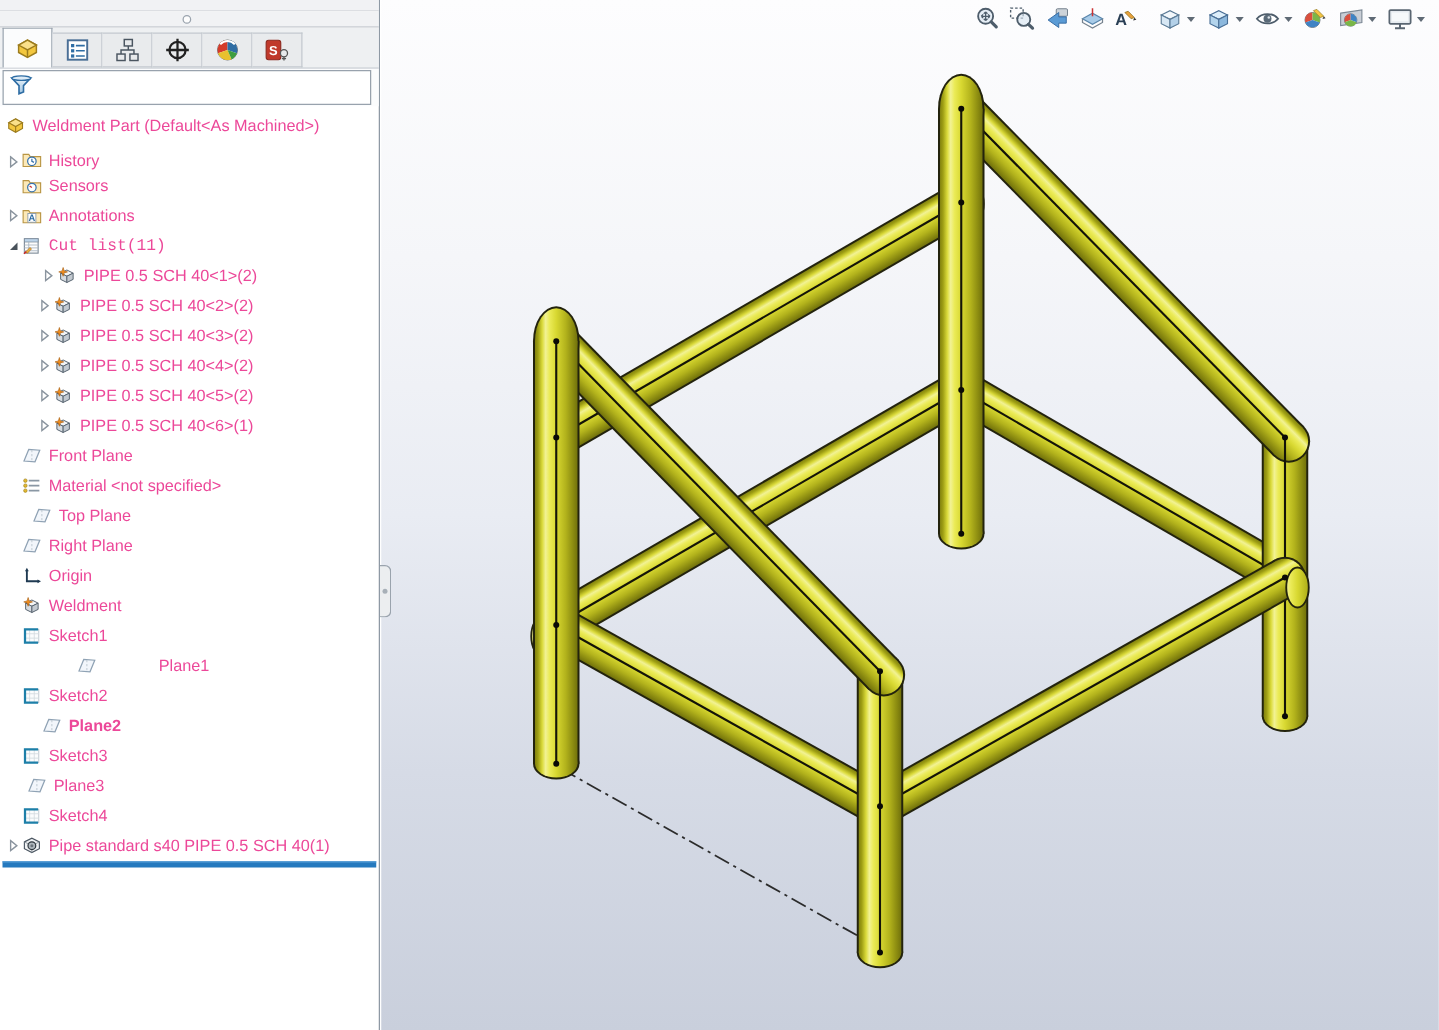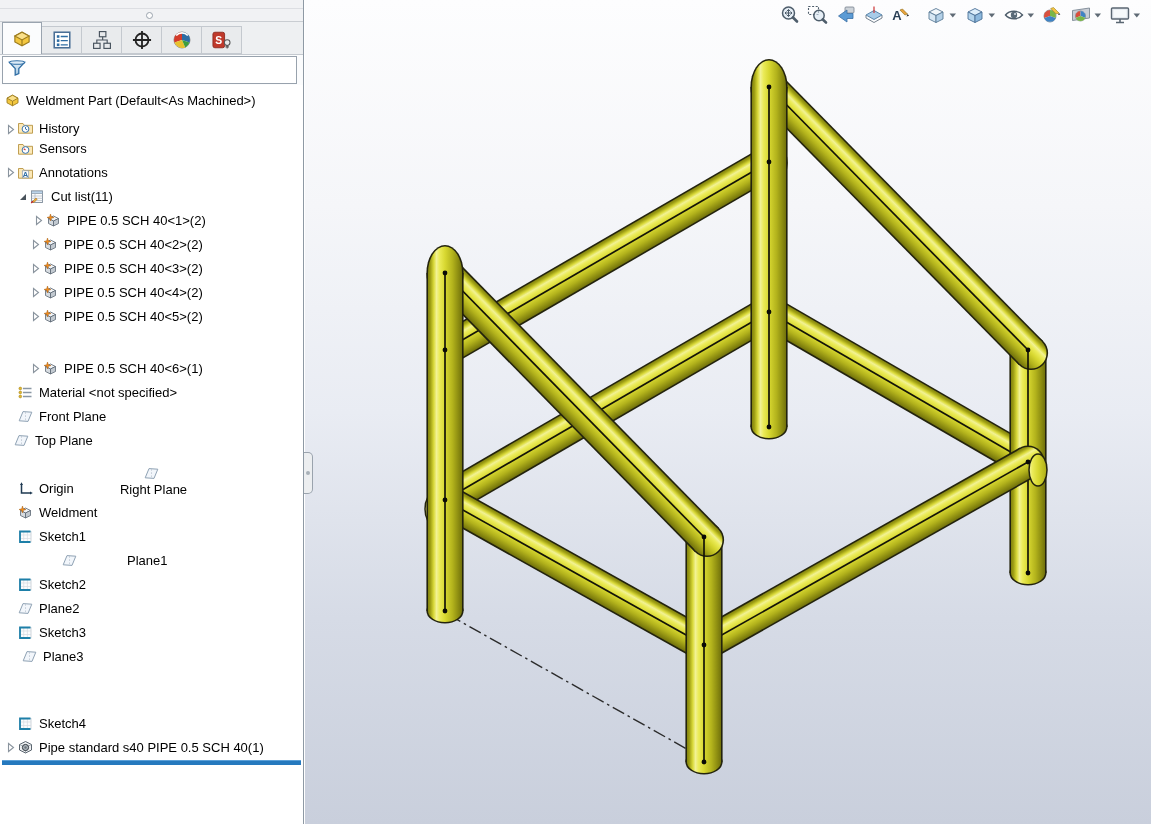--- a/index.html
+++ b/index.html
@@ -9,21 +9,21 @@
   #splitbar { height:13px; background:#f1f2f4; border-bottom:1px solid #c9cdd2; position:relative; }
   #splitbar .dot { position:absolute; left:146px; top:3px; width:7px; height:7px; border-radius:50%; background:#fdfdfd; border:1px solid #9aa3ad; }
   #tabbar { height:33px; background:#eef0f2; border-bottom:1px solid #c4c9cf; display:flex; align-items:flex-end; padding-left:2px; }
   .tab { width:40px; height:28px; background:#e9ebed; border:1px solid #c4c9cf; border-left:none; display:flex; align-items:center; justify-content:center; }
   .tab:first-child { border-left:1px solid #c4c9cf; }
   .tab.active { background:#fbfcfd; height:32px; border:1px solid #9aa4af; border-bottom:none; }
   .tab svg { width:22px; height:22px; }
   #filterrow { height:30px; background:#fbfcfd; padding:1px 2px; }
   #filterbox { width:295px; height:28px; background:#fff; border:1px solid #98a2ad; display:flex; align-items:center; padding-left:3px; }
   #tree { padding-top:3px; }
-  .trow { height:24px; display:flex; align-items:center; font-size:13px; color:#000000; white-space:nowrap; }
+  .trow { height:24px; display:flex; align-items:center; font-size:13px; color:#ec4899; white-space:nowrap; }
   .trow .arrow { width:13px; height:13px; flex:0 0 13px; display:flex; align-items:center; justify-content:center; }
   .trow .ticon { width:17px; height:17px; flex:0 0 17px; margin-right:5px; }
   .trow .ticon svg { width:17px; height:17px; }
   #rollback { height:5px; background:#2579be; border-top:1px solid #5ba0d8; margin:1px 2px 0 2px; }
   #viewport { position:absolute; left:305px; top:0; width:846px; height:824px;
     background:linear-gradient(180deg,#fdfdfe 0%,#f5f6f9 25%,#e9ecf3 50%,#d6dbe6 75%,#c9cfdc 100%); }
   #hud { position:absolute; top:3px; right:9px; display:flex; align-items:center; height:24px; }
   .hicon { width:22px; height:22px; margin-left:6px; }
   .hicon svg { width:22px; height:22px; }
   .hcaret { width:10px; height:22px; margin-left:1px; }
@@ -142,21 +142,21 @@
             <path d="M4.5 2.5 L9.5 6.5 L4.5 10.5 Z" fill="none" stroke="#8a949e" stroke-width="1.1"></path>
           </svg>
         </span>
         <span class="ticon"><svg viewBox="0 0 17 17" xmlns="http://www.w3.org/2000/svg">
             <path d="M1.5 4.5 h4.5 l1.2 1.8 h8.3 V14.2 H1.5 Z" fill="#fce9b8" stroke="#b99543" stroke-width="0.9"></path>
             <rect x="5.3" y="6.8" width="6.4" height="7" fill="#fff" stroke="#8899aa" stroke-width="0.7"></rect>
             <text x="8.5" y="12.8" font-size="7.5" font-weight="bold" fill="#2e6da4" text-anchor="middle" font-family="Liberation Sans,sans-serif">A</text>
           </svg></span>
         <span>Annotations</span>
       </div>
-      <div class="trow" style="padding-left: 16px;">
+      <div class="trow" style="padding-left: 4px; font-family: Liberation Mono, monospace;">
         <span class="arrow">
           <svg viewBox="0 0 13 13">
             <path d="M10 4 V10 H4 Z" fill="#49525b"></path>
           </svg>
         </span>
         <span class="ticon"><svg viewBox="0 0 17 17" xmlns="http://www.w3.org/2000/svg">
             <rect x="2.5" y="3" width="11" height="11.5" fill="#fdfdfd" stroke="#7d8b99" stroke-width="0.9"></rect>
             <rect x="2.5" y="3" width="11" height="2.6" fill="#bcd4ea" stroke="#7d8b99" stroke-width="0.6"></rect>
             <path d="M2.5 8 H13.5 M2.5 10.3 H13.5 M2.5 12.6 H13.5 M6 5.6 V14.5" stroke="#aab6c2" stroke-width="0.7"></path>
             <path d="M3.5 13.5 L7 10 l1.2 1.2 -3.5 3.5 Z" fill="#e8b33c" stroke="#a85f10" stroke-width="0.5"></path>
@@ -227,65 +227,65 @@
           </svg>
         </span>
         <span class="ticon"><svg viewBox="0 0 17 17" xmlns="http://www.w3.org/2000/svg">
             <path d="M3.5 6.5 L8.5 4 L13.5 6.5 L8.5 9 Z" fill="#f2f4f6" stroke="#5a6672" stroke-width="0.8"></path>
             <path d="M3.5 6.5 L8.5 9 V14 L3.5 11.5 Z" fill="#d6dbe0" stroke="#5a6672" stroke-width="0.8"></path>
             <path d="M13.5 6.5 L8.5 9 V14 L13.5 11.5 Z" fill="#c2c9d0" stroke="#5a6672" stroke-width="0.8"></path>
             <path d="M5.5 2 L6.3 4.7 L9 5.5 L6.3 6.3 L5.5 9 L4.7 6.3 L2 5.5 L4.7 4.7 Z" fill="#f08c1e" stroke="#a85f10" stroke-width="0.5"></path>
           </svg></span>
         <span>PIPE 0.5 SCH 40&lt;5&gt;(2)</span>
       </div>
-      <div class="trow" style="padding-left: 29px; margin-top: 28px;">
+      <div class="trow" style="padding-left: 29px;">
         <span class="arrow">
           <svg viewBox="0 0 13 13">
             <path d="M4.5 2.5 L9.5 6.5 L4.5 10.5 Z" fill="none" stroke="#8a949e" stroke-width="1.1"></path>
           </svg>
         </span>
         <span class="ticon"><svg viewBox="0 0 17 17" xmlns="http://www.w3.org/2000/svg">
             <path d="M3.5 6.5 L8.5 4 L13.5 6.5 L8.5 9 Z" fill="#f2f4f6" stroke="#5a6672" stroke-width="0.8"></path>
             <path d="M3.5 6.5 L8.5 9 V14 L3.5 11.5 Z" fill="#d6dbe0" stroke="#5a6672" stroke-width="0.8"></path>
             <path d="M13.5 6.5 L8.5 9 V14 L13.5 11.5 Z" fill="#c2c9d0" stroke="#5a6672" stroke-width="0.8"></path>
             <path d="M5.5 2 L6.3 4.7 L9 5.5 L6.3 6.3 L5.5 9 L4.7 6.3 L2 5.5 L4.7 4.7 Z" fill="#f08c1e" stroke="#a85f10" stroke-width="0.5"></path>
           </svg></span>
         <span>PIPE 0.5 SCH 40&lt;6&gt;(1)</span>
+      </div>
+      <div class="trow" style="padding-left: 4px;">
+        <span class="arrow"></span>
+        <span class="ticon"><svg viewBox="0 0 17 17" xmlns="http://www.w3.org/2000/svg">
+            <path d="M2.2 12.8 L6 3.6 L14.8 4.2 L11 13.4 Z" fill="#f0f5fa" fill-opacity="0.85" stroke="#8fa2b4" stroke-width="1"></path>
+            <path d="M8.5 4 V13.2" stroke="#b7c2cd" stroke-width="0.7" stroke-dasharray="1.8 1.4"></path>
+          </svg></span>
+        <span>Front Plane</span>
       </div>
       <div class="trow" style="padding-left: 4px;">
         <span class="arrow"></span>
         <span class="ticon"><svg viewBox="0 0 17 17" xmlns="http://www.w3.org/2000/svg">
             <g stroke="#8a97a4" stroke-width="1.3">
               <path d="M6 4.5 H14.5 M6 8.5 H14.5 M6 12.5 H14.5"></path>
             </g>
             <g fill="#e3b92e" stroke="#9a7d1f" stroke-width="0.5">
               <circle cx="3.3" cy="4.5" r="1.4"></circle>
               <circle cx="3.3" cy="8.5" r="1.4"></circle>
               <circle cx="3.3" cy="12.5" r="1.4"></circle>
             </g>
           </svg></span>
         <span>Material &lt;not specified&gt;</span>
       </div>
-      <div class="trow" style="padding-left: 4px;">
+      <div class="trow" style="padding-left: 12px;">
         <span class="arrow"></span>
         <span class="ticon"><svg viewBox="0 0 17 17" xmlns="http://www.w3.org/2000/svg">
             <path d="M2.2 12.8 L6 3.6 L14.8 4.2 L11 13.4 Z" fill="#f0f5fa" fill-opacity="0.85" stroke="#8fa2b4" stroke-width="1"></path>
             <path d="M8.5 4 V13.2" stroke="#b7c2cd" stroke-width="0.7" stroke-dasharray="1.8 1.4"></path>
           </svg></span>
-        <span>Front Plane</span>
-      </div>
-      <div class="trow" style="padding-left: 0;">
-        <span class="arrow"></span>
-        <span class="ticon"><svg viewBox="0 0 17 17" xmlns="http://www.w3.org/2000/svg">
-            <path d="M2.2 12.8 L6 3.6 L14.8 4.2 L11 13.4 Z" fill="#f0f5fa" fill-opacity="0.85" stroke="#8fa2b4" stroke-width="1"></path>
-            <path d="M8.5 4 V13.2" stroke="#b7c2cd" stroke-width="0.7" stroke-dasharray="1.8 1.4"></path>
-          </svg></span>
         <span>Top Plane</span>
       </div>
-      <div class="trow" style="padding-left: 4px; flex-direction: column;">
+      <div class="trow" style="padding-left: 4px;">
         <span class="arrow"></span>
         <span class="ticon"><svg viewBox="0 0 17 17" xmlns="http://www.w3.org/2000/svg">
             <path d="M2.2 12.8 L6 3.6 L14.8 4.2 L11 13.4 Z" fill="#f0f5fa" fill-opacity="0.85" stroke="#8fa2b4" stroke-width="1"></path>
             <path d="M8.5 4 V13.2" stroke="#b7c2cd" stroke-width="0.7" stroke-dasharray="1.8 1.4"></path>
           </svg></span>
         <span>Right Plane</span>
       </div>
       <div class="trow" style="padding-left: 4px;">
         <span class="arrow"></span>
         <span class="ticon"><svg viewBox="0 0 17 17" xmlns="http://www.w3.org/2000/svg">
@@ -324,21 +324,21 @@
       </div>
       <div class="trow" style="padding-left: 4px;">
         <span class="arrow"></span>
         <span class="ticon"><svg viewBox="0 0 17 17" xmlns="http://www.w3.org/2000/svg">
             <rect x="3" y="3.5" width="11" height="10.5" fill="#fbfcfd" stroke="#c3cad1" stroke-width="0.8"></rect>
             <path d="M6.7 3.5 V14 M10.4 3.5 V14 M3 7 H14 M3 10.5 H14" stroke="#d5dbe1" stroke-width="0.7"></path>
             <path d="M13.5 3.5 H3 V14 H13.5" fill="none" stroke="#1d7fa8" stroke-width="1.8"></path>
           </svg></span>
         <span>Sketch2</span>
       </div>
-      <div class="trow" style="padding-left: 4px;">
+      <div class="trow" style="padding-left: 20px; font-weight: bold;">
         <span class="arrow"></span>
         <span class="ticon"><svg viewBox="0 0 17 17" xmlns="http://www.w3.org/2000/svg">
             <path d="M2.2 12.8 L6 3.6 L14.8 4.2 L11 13.4 Z" fill="#f0f5fa" fill-opacity="0.85" stroke="#8fa2b4" stroke-width="1"></path>
             <path d="M8.5 4 V13.2" stroke="#b7c2cd" stroke-width="0.7" stroke-dasharray="1.8 1.4"></path>
           </svg></span>
         <span>Plane2</span>
       </div>
       <div class="trow" style="padding-left: 4px;">
         <span class="arrow"></span>
         <span class="ticon"><svg viewBox="0 0 17 17" xmlns="http://www.w3.org/2000/svg">
@@ -349,21 +349,21 @@
         <span>Sketch3</span>
       </div>
       <div class="trow" style="padding-left: 8px;">
         <span class="arrow"></span>
         <span class="ticon"><svg viewBox="0 0 17 17" xmlns="http://www.w3.org/2000/svg">
             <path d="M2.2 12.8 L6 3.6 L14.8 4.2 L11 13.4 Z" fill="#f0f5fa" fill-opacity="0.85" stroke="#8fa2b4" stroke-width="1"></path>
             <path d="M8.5 4 V13.2" stroke="#b7c2cd" stroke-width="0.7" stroke-dasharray="1.8 1.4"></path>
           </svg></span>
         <span>Plane3</span>
       </div>
-      <div class="trow" style="padding-left: 4px; margin-top: 43px;">
+      <div class="trow" style="padding-left: 4px;">
         <span class="arrow"></span>
         <span class="ticon"><svg viewBox="0 0 17 17" xmlns="http://www.w3.org/2000/svg">
             <rect x="3" y="3.5" width="11" height="10.5" fill="#fbfcfd" stroke="#c3cad1" stroke-width="0.8"></rect>
             <path d="M6.7 3.5 V14 M10.4 3.5 V14 M3 7 H14 M3 10.5 H14" stroke="#d5dbe1" stroke-width="0.7"></path>
             <path d="M13.5 3.5 H3 V14 H13.5" fill="none" stroke="#1d7fa8" stroke-width="1.8"></path>
           </svg></span>
         <span>Sketch4</span>
       </div>
       <div class="trow" style="padding-left: 4px;">
         <span class="arrow">

